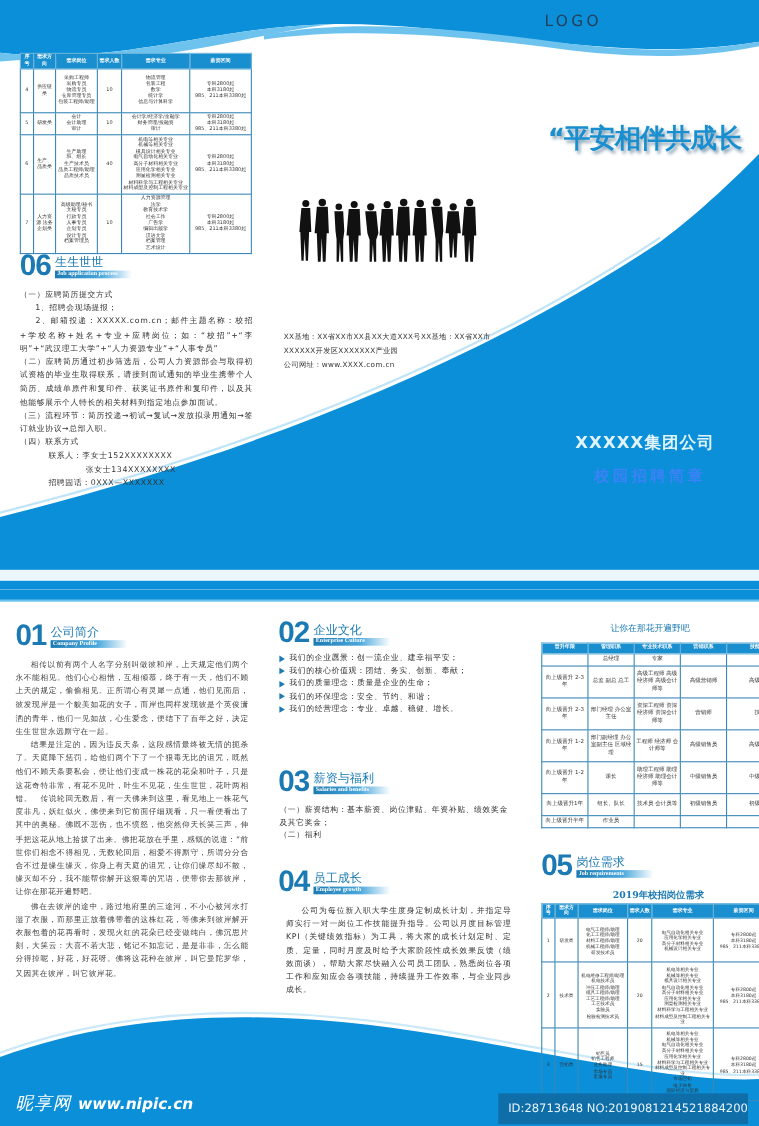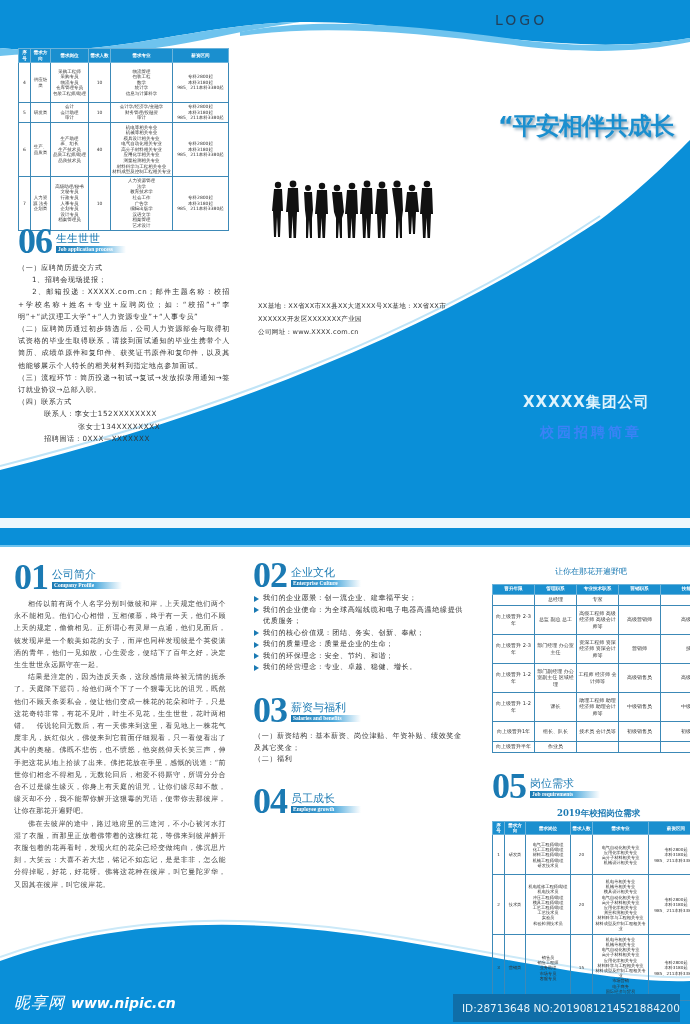--- a/index.html
+++ b/index.html
@@ -10,21 +10,21 @@
   .divider { position: absolute; top: 508px; left: 0; width: 690px; height: 40px; background: #0a8fd8; }
   .divider-gap { position: absolute; top: 518px; left: 0; width: 690px; height: 10px; background: #ecf7fd; }
   svg.bg { position: absolute; left: 0; top: 0; }
 
   .tbl { border-collapse: collapse; font-size: 4.5px; line-height: 5.6px; text-align: center; color: #333; }
   .tbl th { background: #1a8fcf; color: #fff; font-weight: bold; border: 0.5px solid #6cb3da; padding: 1px 1px; font-size: 4.6px; }
   .tbl td { border: 0.6px solid #3c89b7; padding: 1px 1px; vertical-align: middle; }
   .tbl td .ml { white-space: pre-line; }
 
   .sec-head { position: absolute; display: flex; align-items: flex-end; }
-  .sec-num { font-family: Liberation Serif, serif; font-weight: bold; color: #1b7ab3; font-size: 36px; line-height: 24px; letter-spacing: -1px; }
+  .sec-num { font-family: Liberation Sans, sans-serif; font-weight: bold; color: #1b7ab3; font-size: 27px; line-height: 24px; letter-spacing: -1px; }
   .sec-tt { margin-left: 4px; display: flex; flex-direction: column; }
   .sec-cn { font-family: "DejaVu Serif", "Liberation Serif", serif; color: #1b7ab3; font-size: 11px; line-height: 12px; }
   .sec-en { font-family: "Liberation Serif", serif; font-size: 5.5px; font-weight: bold; color: #fff; background: linear-gradient(90deg, #1b7ab3 0%, #4aa8dc 60%, rgba(120,190,235,0) 100%); width: 70px; padding: 0 2px; line-height: 7px; margin-top: 1px; }
 
   .txt { position: absolute; font-size: 7.1px; line-height: 12.2px; color: #333; letter-spacing: 0.6px; }
   .txt p { margin: 0; }
   .serif { font-family: "DejaVu Serif", "Liberation Serif", serif; color: #444; font-size: 7px; line-height: 12.2px; letter-spacing: 0.4px; }
   .indent { text-indent: 2em; }
   .bullets { list-style: none; }
   .bullets li { position: relative; padding-left: 9px; }
@@ -271,21 +271,20 @@
 
   <div class="sec-head" style="left:253px;top:27px;">
     <span class="sec-num">02</span>
     <div class="sec-tt">
       <span class="sec-cn">企业文化</span>
       <span class="sec-en">Enterprise Culture</span>
     </div>
   </div>
   <ul class="txt bullets" style="left:254px;top:56px;width:215px;line-height:11.5px;">
     <li>我们的企业愿景：创一流企业、建幸福平安；</li>
-    <li>我们的企业使命：为全球高端线缆和电子电器高温绝缘提供优质服务；</li>
     <li>我们的核心价值观：团结、务实、创新、奉献；</li>
     <li>我们的质量理念：质量是企业的生命；</li>
     <li>我们的环保理念：安全、节约、和谐；</li>
     <li>我们的经营理念：专业、卓越、稳健、增长。</li>
   </ul>
 
   <div class="sec-head" style="left:253px;top:162px;">
     <span class="sec-num">03</span>
     <div class="sec-tt">
       <span class="sec-cn">薪资与福利</span>
@@ -296,20 +295,23 @@
     <p>（一）薪资结构：基本薪资、岗位津贴、年资补贴、绩效奖金及其它奖金；</p>
     <p>（二）福利</p>
   </div>
 
   <div class="sec-head" style="left:253px;top:253px;">
     <span class="sec-num">04</span>
     <div class="sec-tt">
       <span class="sec-cn">员工成长</span>
       <span class="sec-en">Employee growth</span>
     </div>
+  </div>
+  <div class="txt" style="left:260px;top:286px;width:205px;line-height:12px;text-align:justify;">
+    <p class="indent">公司为每位新入职大学生度身定制成长计划，并指定导师实行一对一岗位工作技能提升指导。公司以月度目标管理KPI（关键绩效指标）为工具，将大家的成长计划定时、定质、定量，同时月度及时给予大家阶段性成长效果反馈（绩效面谈），帮助大家尽快融入公司员工团队，熟悉岗位各项工作和应知应会各项技能，持续提升工作效率，与企业同步成长。</p>
   </div>
 
   <div style="position:absolute;left:555px;top:30px;font-size:8px;color:#1b7ab3;font-family:'DejaVu Serif',serif;white-space:nowrap;">让你在那花开遍野吧</div>
   <table class="tbl" style="position:absolute;left:492px;top:48px;width:230px;font-size:5px;line-height:6.5px;">
     <thead>
       <tr>
         <th style="width:42px">晋升年限</th>
         <th style="width:42px">管理职系</th>
         <th style="width:42px">专业技术职系</th>
         <th style="width:42px">营销职系</th>

